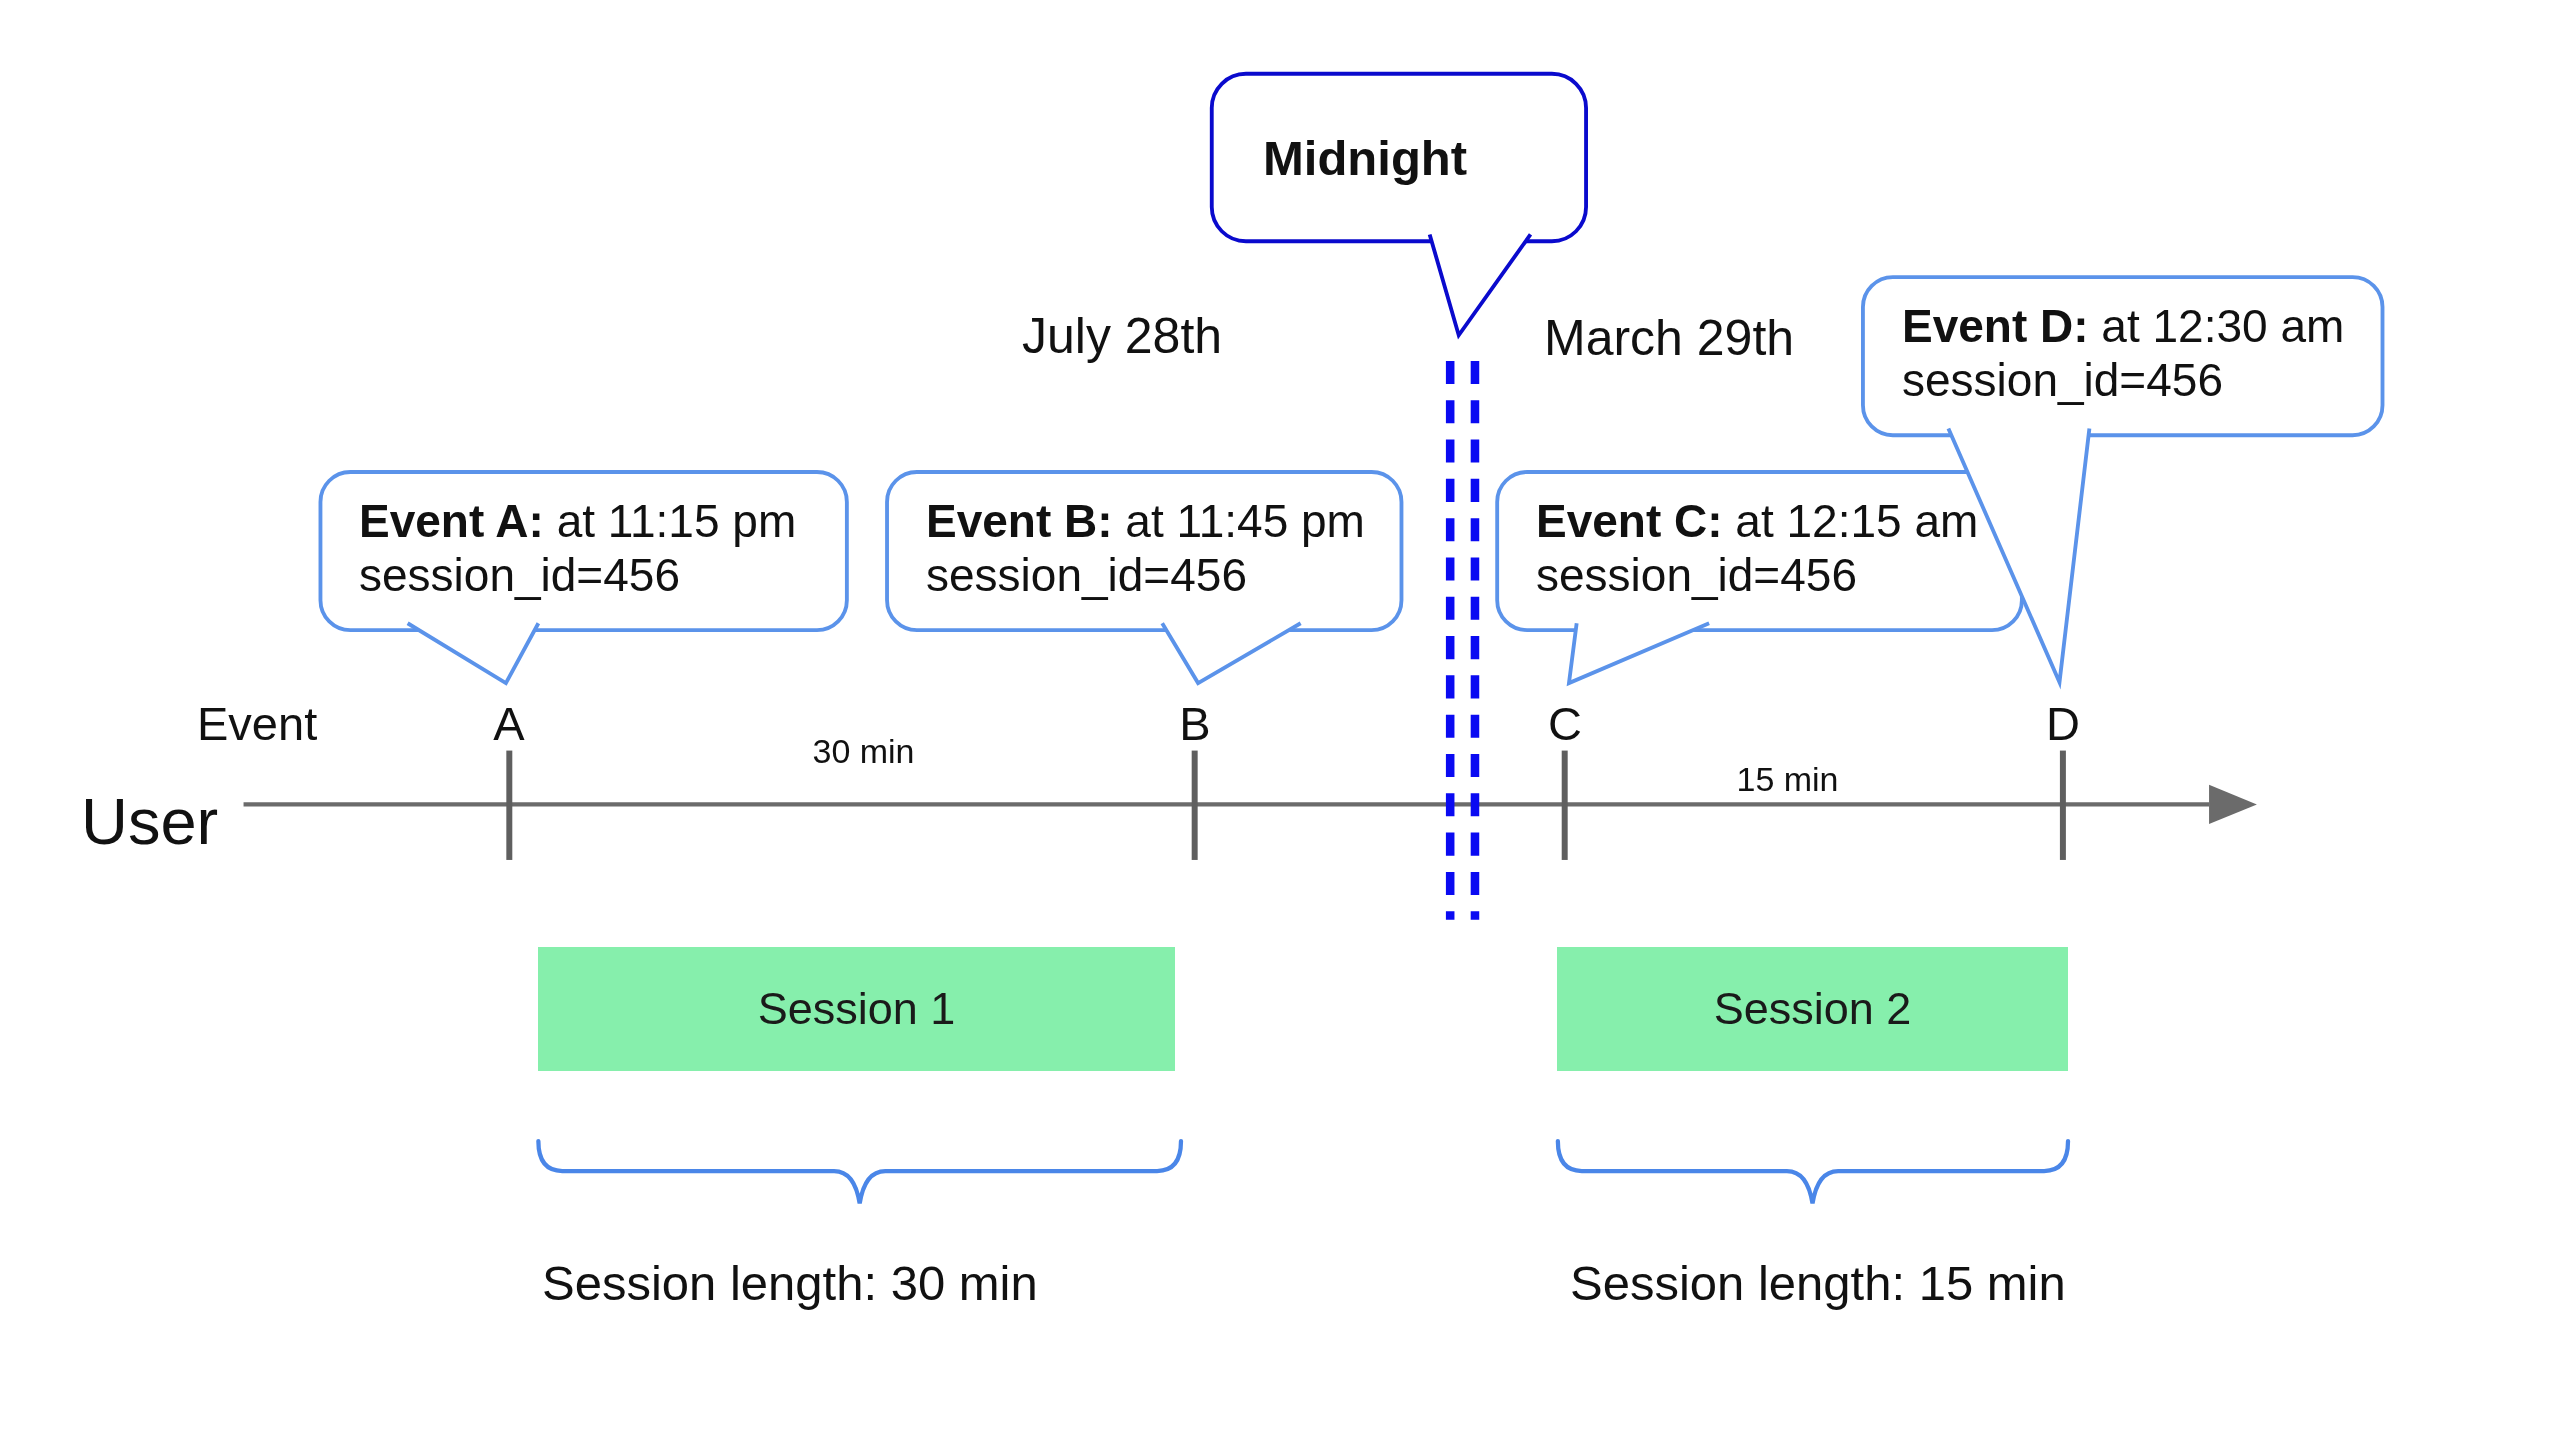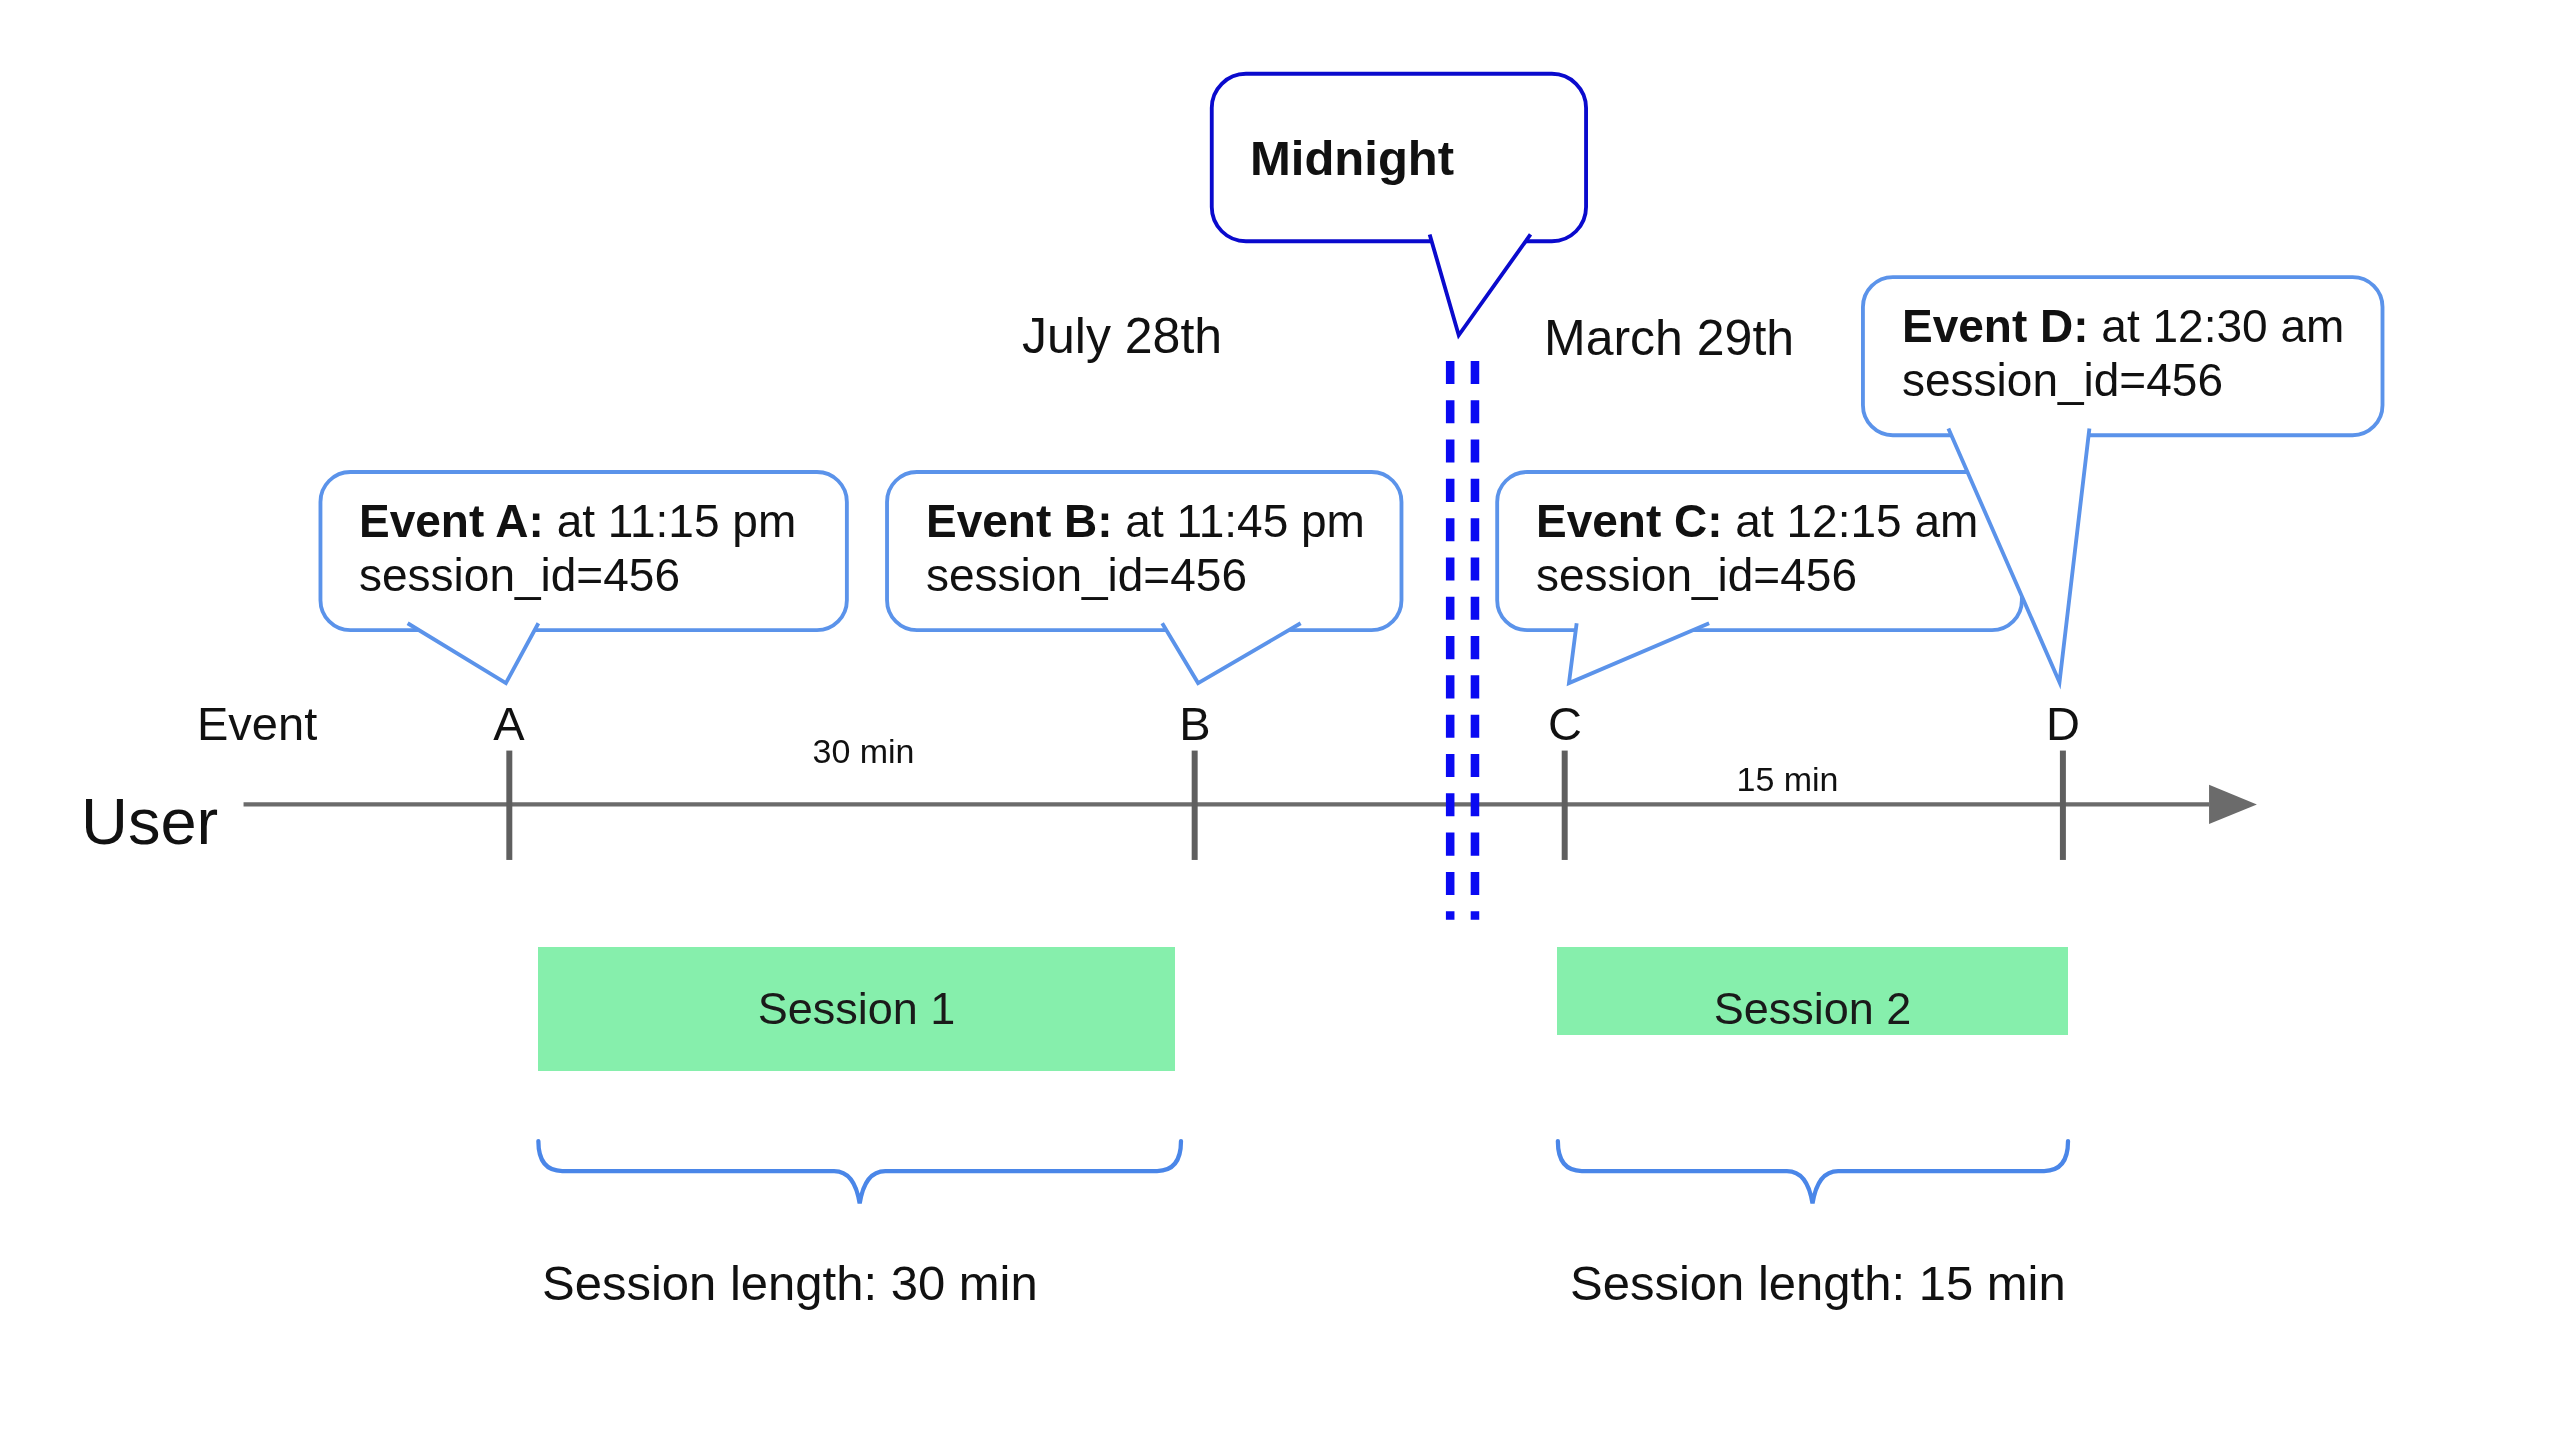--- a/index.html
+++ b/index.html
@@ -13,21 +13,21 @@
   }
   svg.layer{position:absolute;left:0;top:0;width:2550px;height:1455px;}
   .txt{position:absolute;white-space:nowrap;}
   .date-label{font-size:50px;}
   .axis-label{font-size:47px;}
   .tick-label{font-size:47px;width:68px;text-align:center;}
   .interval-label{font-size:34px;width:205px;text-align:center;}
   .user-label{font-size:65px;}
   .bubble-text{font-size:46px;line-height:1.18;}
   .bubble-text .b{font-weight:bold;}
-  .midnight-text{font-size:49px;font-weight:bold;}
+  .midnight-text{font-size:49px;font-weight:bold;margin-left:13px;}
   .session-box{
     position:absolute;
     background:#86efac;
     display:flex;align-items:center;justify-content:center;
     font-size:45px;color:#1a1a1a;
   }
   .session-length{font-size:49px;}
 </style>
 </head>
 <body>
@@ -95,21 +95,21 @@
   <div class="txt tick-label" style="left:1161px;top:696px;">B</div>
   <div class="txt tick-label" style="left:1531px;top:696px;">C</div>
   <div class="txt tick-label" style="left:2029px;top:696px;">D</div>
 
   <div class="txt interval-label" style="left:761px;top:732px;">30 min</div>
   <div class="txt interval-label" style="left:1685px;top:732px;margin-top:28px;">15 min</div>
 
   <div class="session-box" style="left:538px;top:947px;width:637px;height:124px;">
     <span>Session 1</span>
   </div>
-  <div class="session-box" style="left:1557px;top:947px;width:511px;height:88px;align-items:flex-end;">
+  <div class="session-box" style="left:1557px;top:947px;width:511px;height:124px;">
     <span>Session 2</span>
   </div>
 
   <div class="txt session-length" style="left:542px;top:1255px;">Session length: 30 min</div>
   <div class="txt session-length" style="left:1570px;top:1255px;">Session length: 15 min</div>
 
 </div>
 
 
 </body></html>

